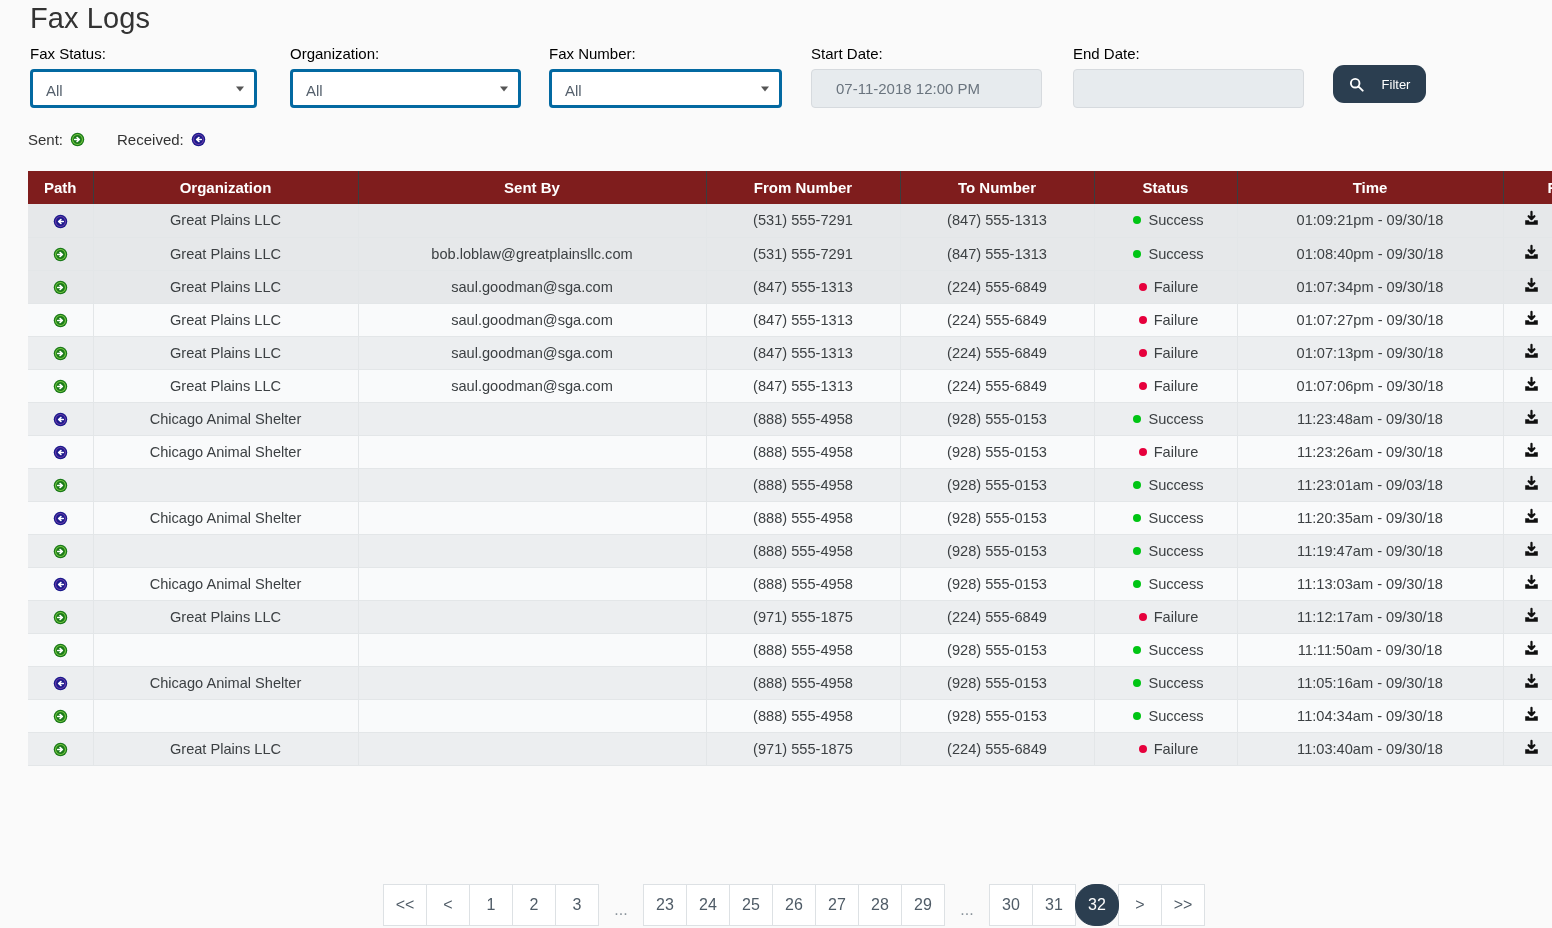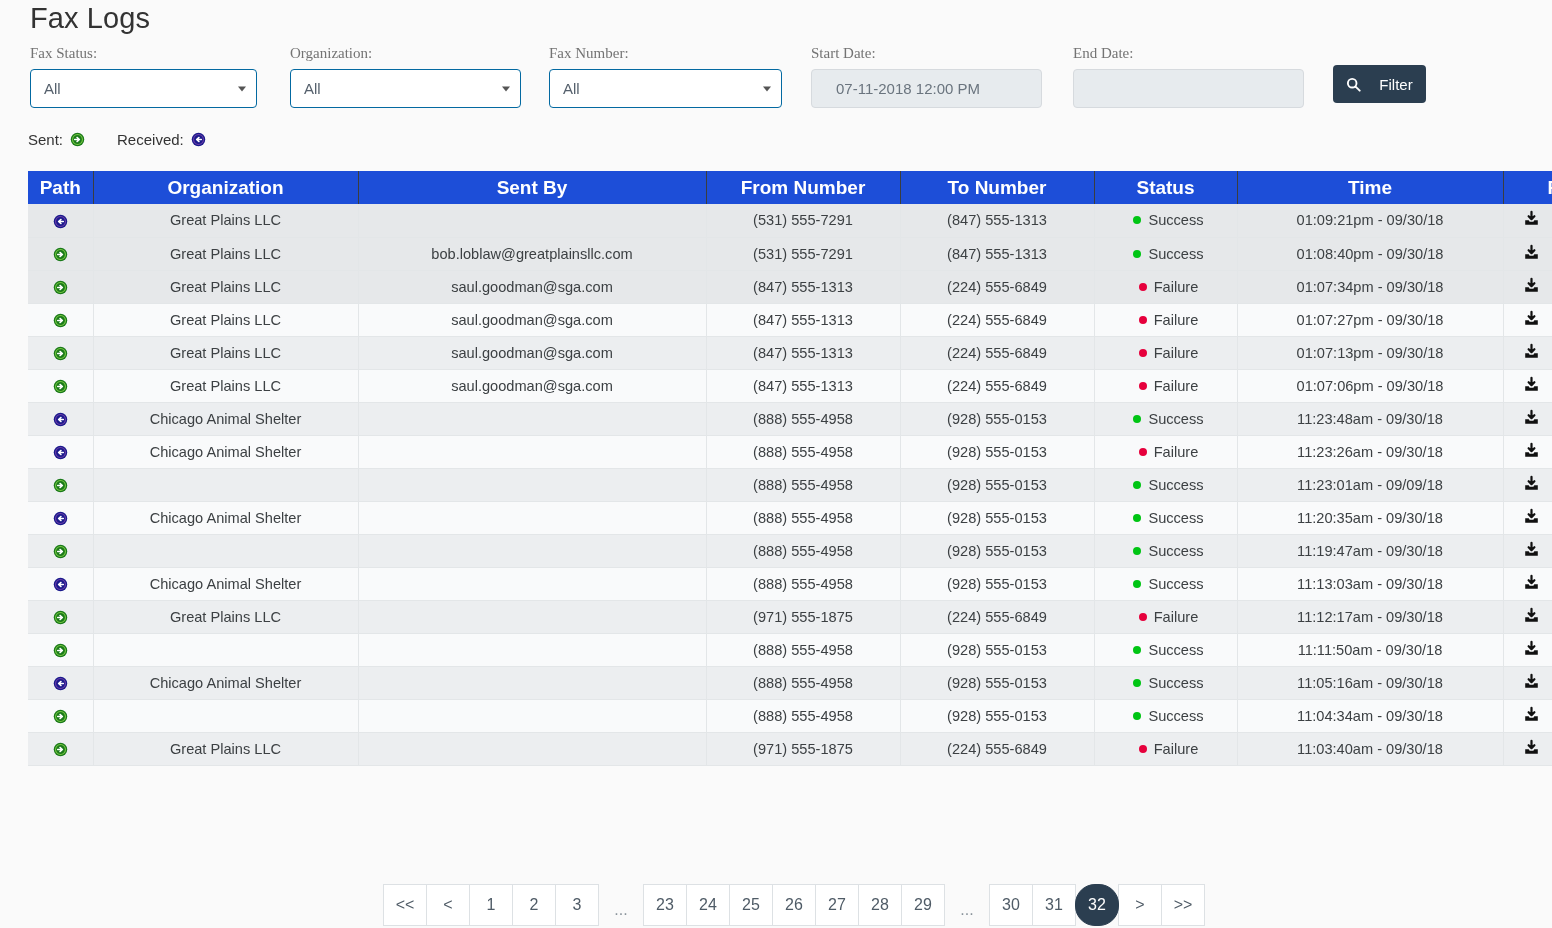--- a/index.html
+++ b/index.html
@@ -25,28 +25,27 @@
 
   
   .filters {
     position: absolute;
     top: 40px; left: 0; right: 0;
     height: 80px;
   }
   .fgroup { position: absolute; }
   .flabel {
     font-size: 15px;
-    color: #737373;
+    color: #000000;
     display: block;
     margin-bottom: 7px;
-    font-family: Liberation Serif, serif;
   }
   .fselect {
     width: 227px; height: 39px;
-    border: 1px solid #0369a1;
+    border: 3px solid #0369a1;
     border-radius: 4px;
     background: #fff;
     font-size: 15px;
     color: #55606c;
     padding: 0 28px 0 13px;
     line-height: 37px;
     position: relative;
     white-space: nowrap;
     overflow: hidden;
   }
@@ -69,23 +68,23 @@
     padding: 0 24px;
     line-height: 37px;
     white-space: nowrap;
     overflow: hidden;
   }
   .btn-filter {
     position: absolute;
     top: 25px; left: 1315px;
     width: 93px; height: 38px;
     background: #2b3e50;
-    border: none; border-radius: 4px;
+    border: none; border-radius: 11px;
     color: #fff;
-    font-size: 15px;
+    font-size: 13px;
     font-family: "Liberation Sans", sans-serif;
     display: flex; align-items: center; justify-content: center;
     gap: 18px;
     cursor: pointer;
     padding: 0;
   }
   .btn-filter svg { display: block; }
 
   
   .legend {
@@ -103,23 +102,23 @@
   .pathicon { display: inline-block; vertical-align: middle; line-height: 0; }
 
   
   .tbl-wrap {
     position: absolute;
     top: 171px; left: 10px;
     width: 1532px;
   }
   table.logs { border-collapse: collapse; width: 1532px; table-layout: fixed; }
   table.logs thead th {
-    background: #1d4ed8;
+    background: #7f1d1d;
     color: #fff;
-    font-size: 19px;
+    font-size: 15px;
     font-weight: bold;
     height: 33px;
     text-align: center;
     border-right: 1px solid #3a3d3f;
     padding: 0 4px;
     white-space: nowrap;
   }
   table.logs thead th:last-child { border-right: none; padding-left: 44px; }
   table.logs tbody td {
     height: 33px;
@@ -432,21 +431,21 @@
             <td><span class="pathicon"><svg width="15" height="15" viewBox="0 0 20 20">
                   <circle cx="10" cy="10" r="9" fill="#1a7a1a"></circle>
                   <circle cx="10" cy="10" r="6.6" fill="none" stroke="#7ac943" stroke-width="1.4"></circle>
                   <path d="M6.2 10h5.2M9.3 7.2L12.6 10l-3.3 2.8" fill="none" stroke="#ffffff" stroke-width="1.9" stroke-linecap="round" stroke-linejoin="round"></path>
                 </svg></span></td>
             <td></td>
             <td></td>
             <td>(888) 555-4958</td>
             <td>(928) 555-0153</td>
             <td class="status-cell"><span class="dot success"></span><span>Success</span></td>
-            <td>11:23:01am - 09/09/18</td>
+            <td>11:23:01am - 09/03/18</td>
             <td><span class="dl"><svg width="17" height="17" viewBox="0 0 20 20">
                   <path d="M10 2.2v7.6M6.6 7.4L10 10.8l3.4-3.4" fill="none" stroke="#111" stroke-width="2.6" stroke-linecap="round" stroke-linejoin="round"></path>
                   <path d="M2.6 12.2h4.1l1.1 1.6h4.4l1.1-1.6h4.1v5.2H2.6z" fill="#111"></path>
                 </svg></span></td>
           </tr>
           <tr class="even">
             <td><span class="pathicon"><svg width="15" height="15" viewBox="0 0 20 20">
                   <circle cx="10" cy="10" r="9" fill="#1a1a8c"></circle>
                   <circle cx="10" cy="10" r="6.6" fill="none" stroke="#6f3fa8" stroke-width="1.4"></circle>
                   <path d="M13.8 10H8.6M10.7 7.2L7.4 10l3.3 2.8" fill="none" stroke="#ffffff" stroke-width="1.9" stroke-linecap="round" stroke-linejoin="round"></path>

